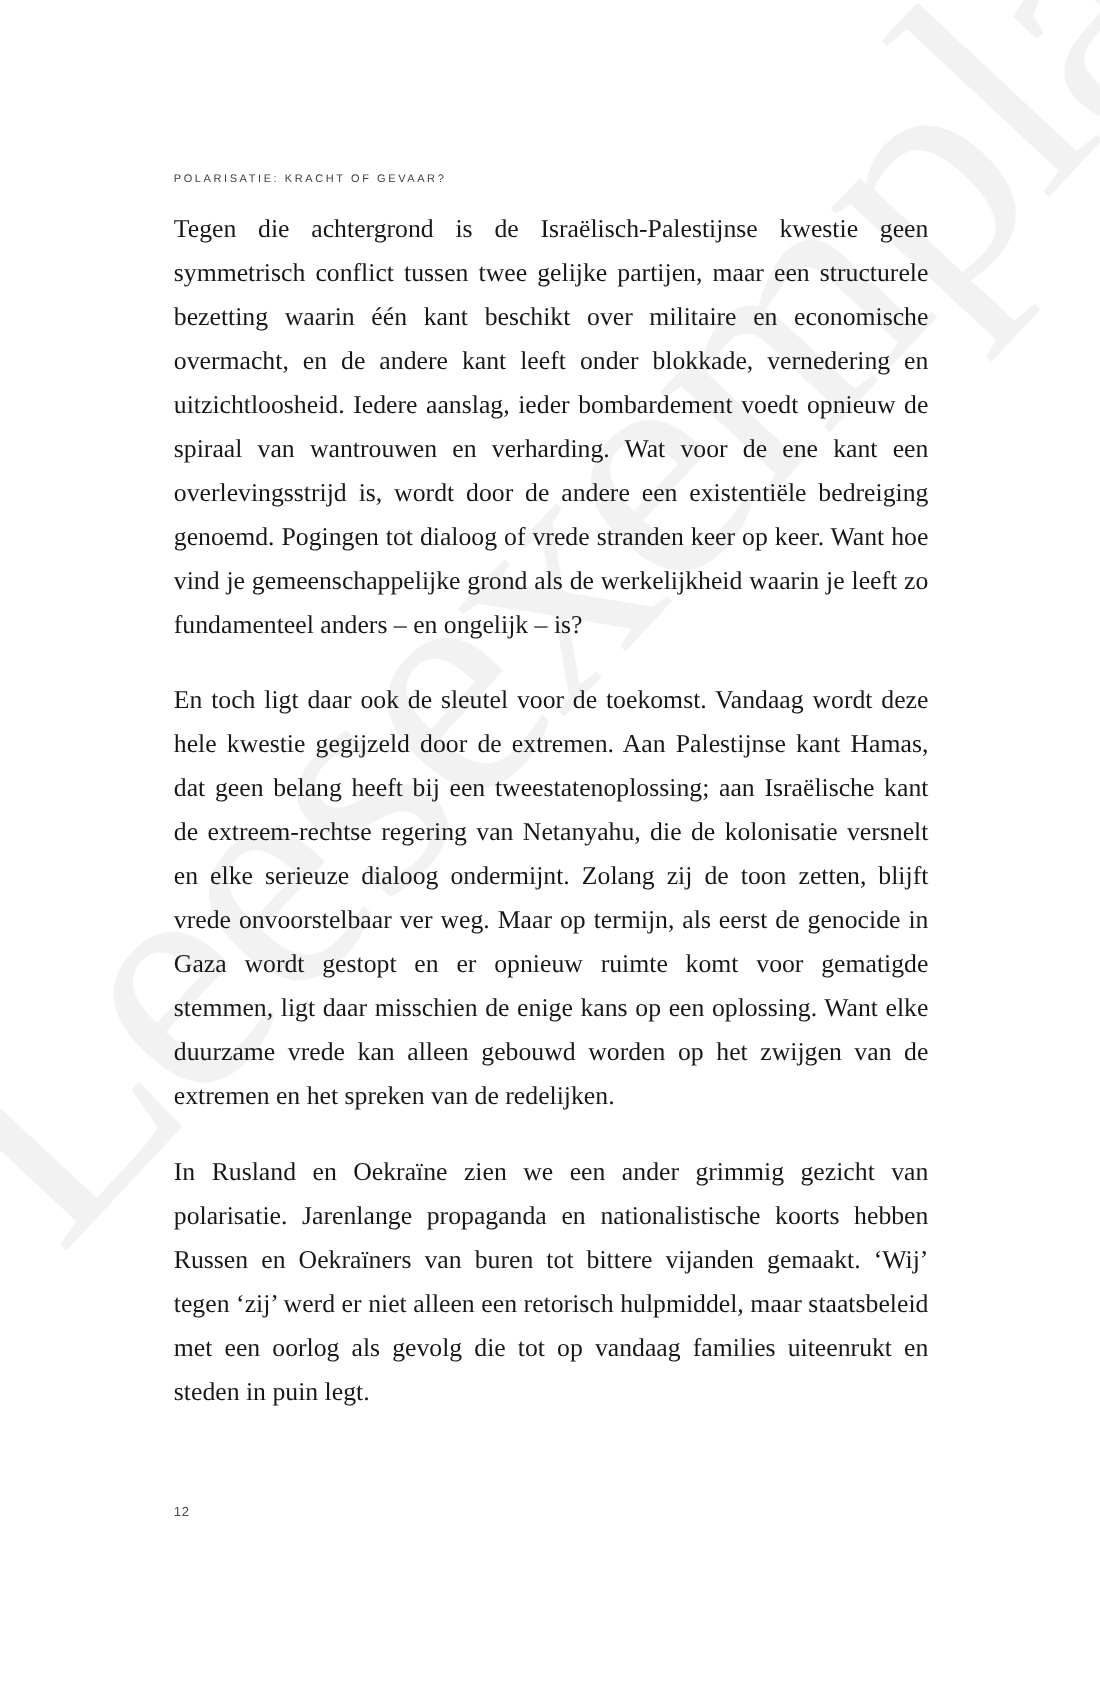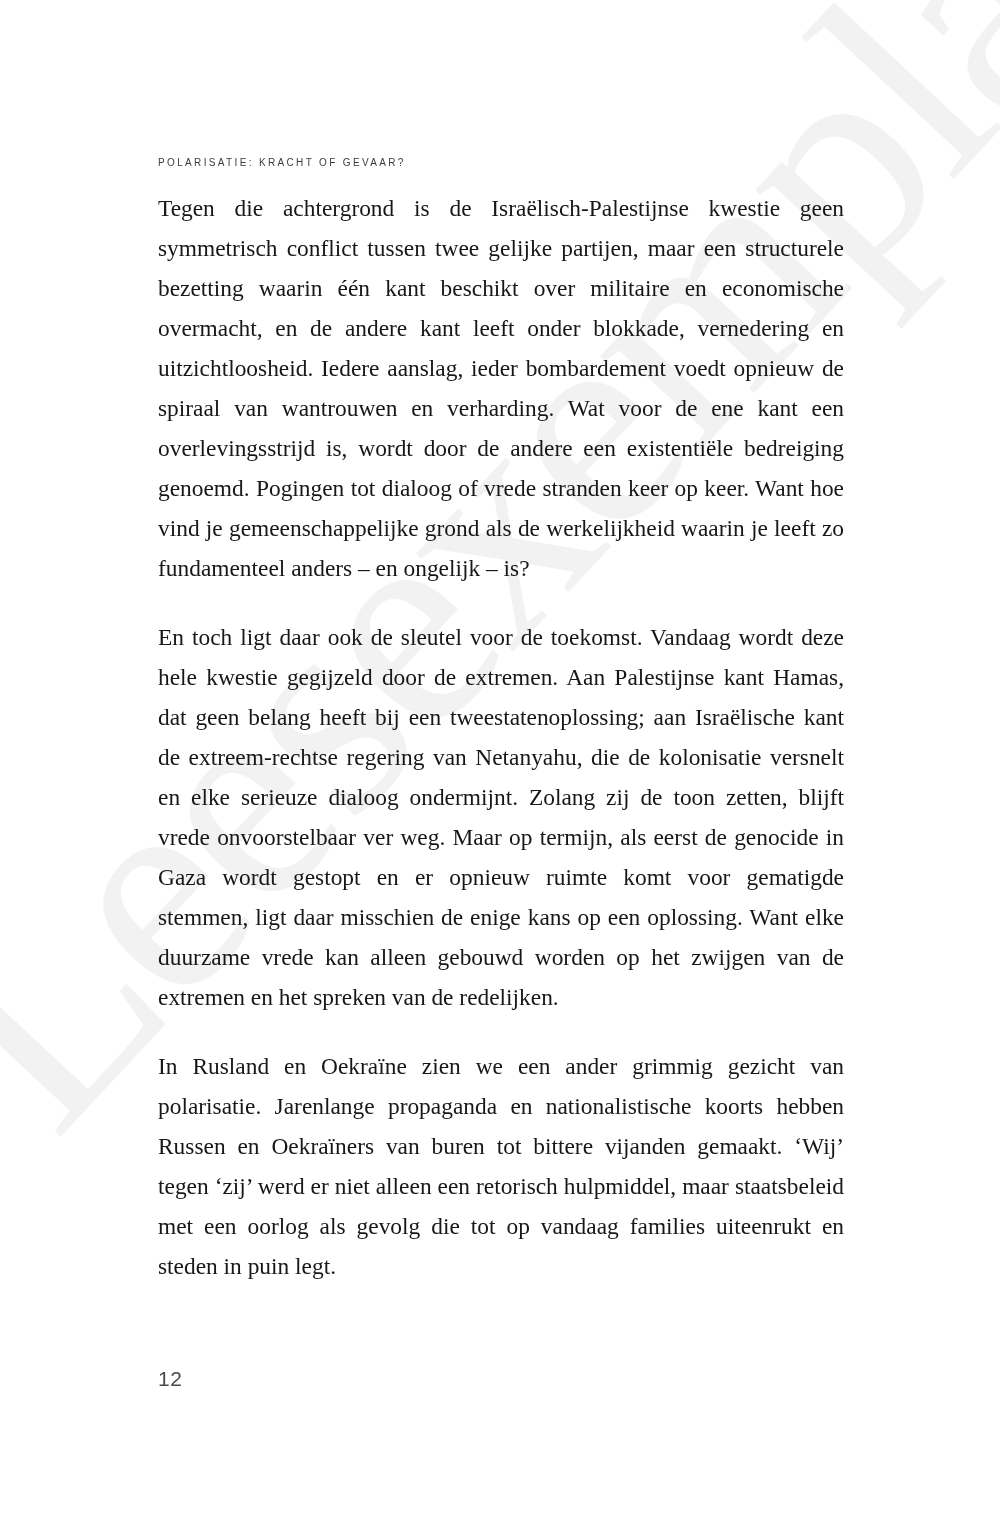--- a/index.html
+++ b/index.html
@@ -84,21 +84,21 @@
 
   .para:last-child {
     margin-bottom: 0;
   }
 
   #folio {
     position: absolute;
     left: 158px;
     top: 1367px;
     font-family: "Liberation Sans", sans-serif;
-    font-size: 21px;
+    font-size: 12px;
     font-weight: 400;
     letter-spacing: 0.5px;
     color: #4a4a4a;
   }
 </style>
 </head>
 <body>
 
 <div id="page">
 

